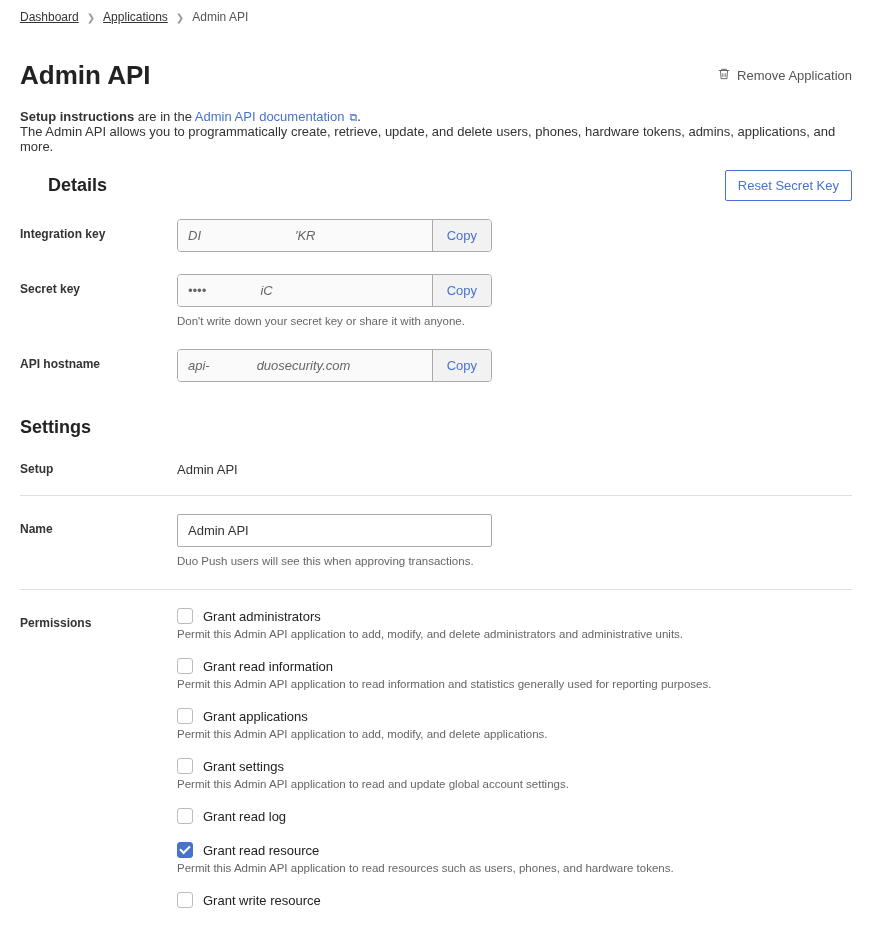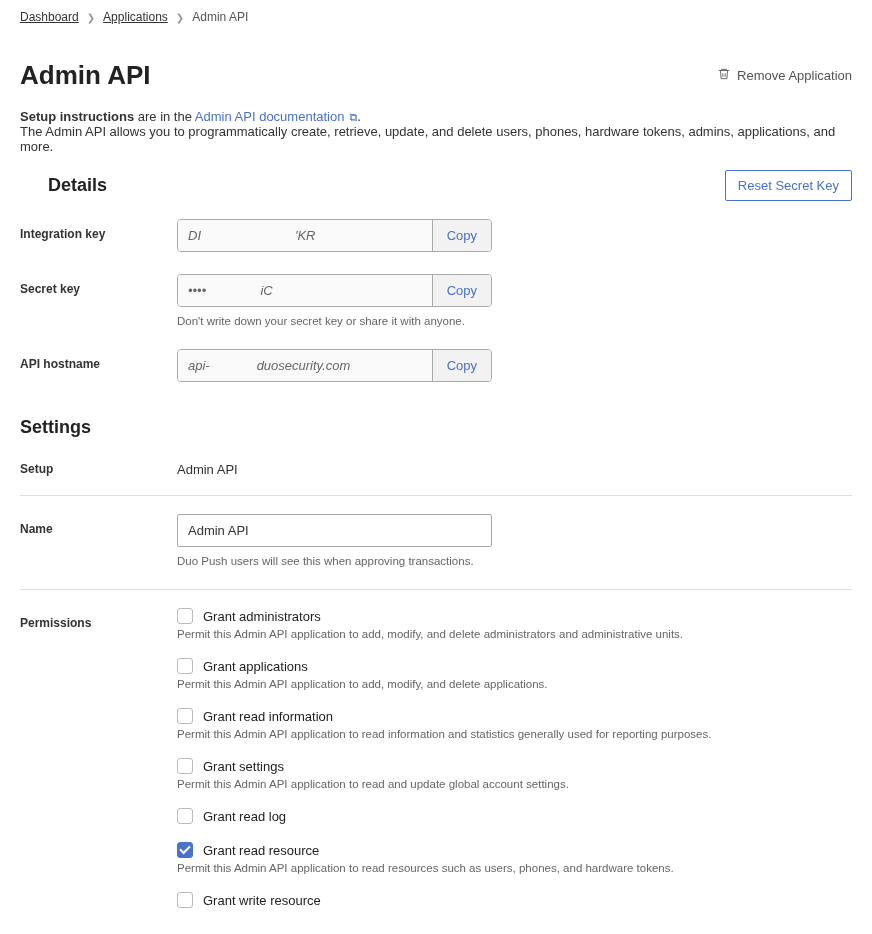--- a/index.html
+++ b/index.html
@@ -274,30 +274,30 @@
         <div class="perm-item">
           <div class="perm-check-row">
             <div class="checkbox"></div>
             <span class="perm-label">Grant administrators</span>
           </div>
           <div class="perm-desc">Permit this Admin API application to add, modify, and delete administrators and administrative units.</div>
         </div>
         <div class="perm-item">
           <div class="perm-check-row">
             <div class="checkbox"></div>
+            <span class="perm-label">Grant read information</span>
+          </div>
+          <div class="perm-desc">Permit this Admin API application to read information and statistics generally used for reporting purposes.</div>
+        </div>
+        <div class="perm-item">
+          <div class="perm-check-row">
+            <div class="checkbox"></div>
             <span class="perm-label">Grant applications</span>
           </div>
           <div class="perm-desc">Permit this Admin API application to add, modify, and delete applications.</div>
-        </div>
-        <div class="perm-item">
-          <div class="perm-check-row">
-            <div class="checkbox"></div>
-            <span class="perm-label">Grant read information</span>
-          </div>
-          <div class="perm-desc">Permit this Admin API application to read information and statistics generally used for reporting purposes.</div>
         </div>
         <div class="perm-item">
           <div class="perm-check-row">
             <div class="checkbox"></div>
             <span class="perm-label">Grant settings</span>
           </div>
           <div class="perm-desc">Permit this Admin API application to read and update global account settings.</div>
         </div>
         <div class="perm-item">
           <div class="perm-check-row">

